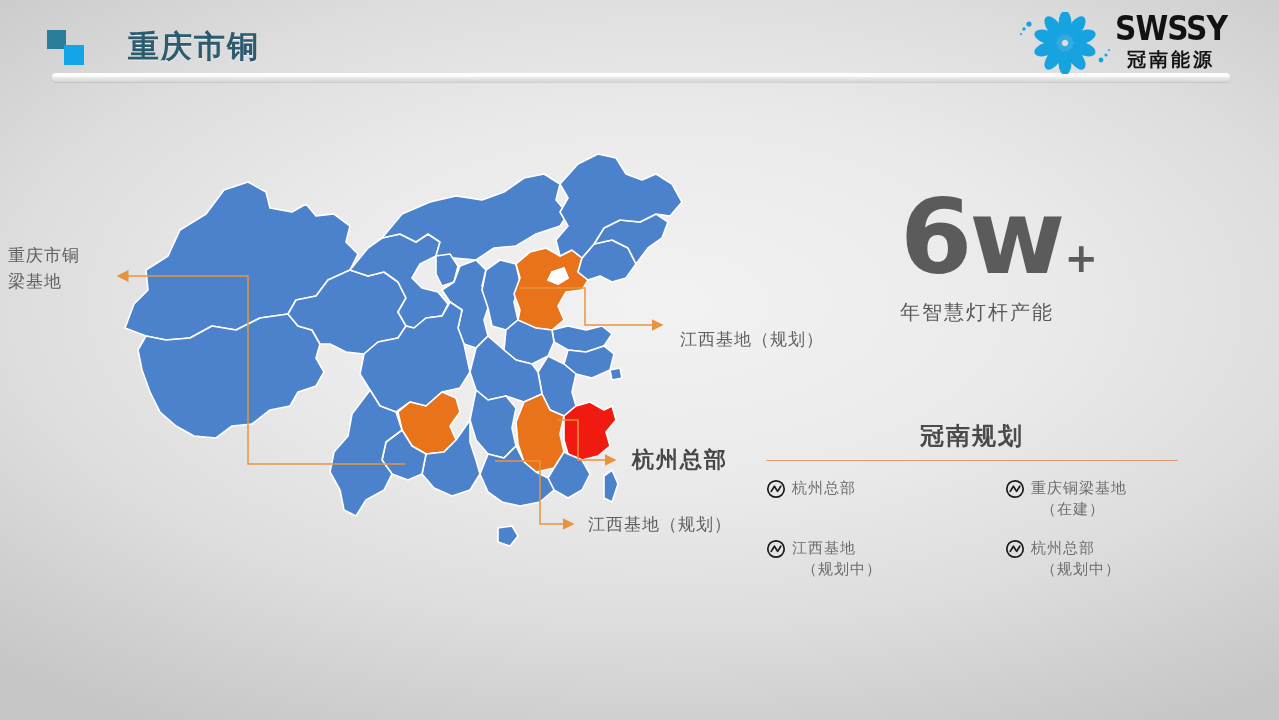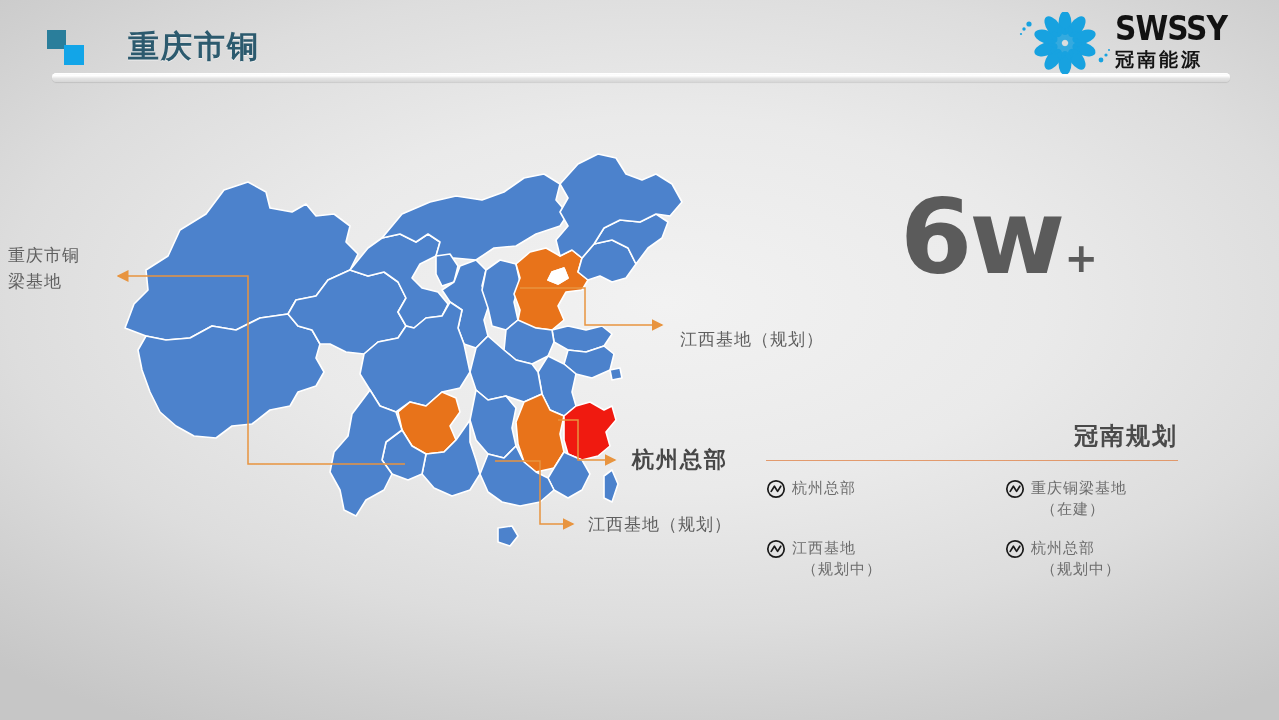--- a/index.html
+++ b/index.html
@@ -30,21 +30,21 @@
   #hdr-rule{
     position:absolute;left:52px;top:73px;width:1178px;height:9px;
     border-radius:5px;
     background:linear-gradient(to bottom,#f7f7f7 0%,#ffffff 30%,#e4e4e4 60%,#d6d6d6 100%);
     box-shadow:0 1px 1px rgba(0,0,0,.10), inset 0 1px 0 #fff;
   }
 
   
   #logo{position:absolute;right:10px;top:8px;width:250px;height:70px;}
   #logo-mark{position:absolute;left:0;top:4px;width:92px;height:62px;}
-  #logo-text{position:absolute;left:96px;top:4px;}
+  #logo-text{position:absolute;left:96px;top:4px;text-align:center;}
   #logo-word{
     font-family:"DejaVu Sans",sans-serif;
     font-size:33px;font-weight:bold;color:#121212;letter-spacing:-1px;
     line-height:34px;
     font-stretch:condensed;
   }
   #logo-cn{
     font-size:19px;font-weight:bold;color:#141414;letter-spacing:3px;
     line-height:26px;margin-top:1px;
   }
@@ -75,21 +75,21 @@
     font-size:40px;font-weight:bold;color:#5b5b5b;
     display:inline-block;vertical-align:bottom;margin-left:2px;margin-bottom:8px;
   }
   #stat-sub{
     margin-top:10px;font-size:20px;color:#5a5a5a;letter-spacing:2px;
   }
 
   
   #plan{position:absolute;left:766px;top:420px;width:412px;}
   #plan-title{
-    text-align:right;font-size:24px;font-weight:bold;color:#4a4a4a;letter-spacing:2px;
+    text-align:center;font-size:24px;font-weight:bold;color:#4a4a4a;letter-spacing:2px;
   }
   #plan-rule{margin-top:8px;height:1px;background:#e08c57;opacity:.85;}
   #plan-grid{
     margin-top:16px;display:grid;grid-template-columns:1fr 1fr;
     row-gap:18px;column-gap:10px;
   }
   .plan-item{display:flex;align-items:flex-start;gap:6px;}
   .plan-item.col2{padding-left:28px;}
   .plan-ico{flex:0 0 auto;margin-top:2px;}
   .plan-txt{font-size:15px;color:#6d6d6d;line-height:21px;letter-spacing:1px;}
@@ -281,20 +281,21 @@
     <div>梁基地</div>
   </div>
   <div class="map-label" id="lbl-xiongan">江西基地（规划）</div>
   <div class="map-label" id="lbl-hangzhou">杭州总部</div>
   <div class="map-label" id="lbl-jiangxi">江西基地（规划）</div>
 
   <div id="stat">
     <div>
       <span id="stat-num">6w</span><span id="stat-plus">+</span>
     </div>
+    <div id="stat-sub">年智慧灯杆产能</div>
   </div>
 
   <div id="plan">
     <div id="plan-title">冠南规划</div>
     <div id="plan-rule"></div>
     <div id="plan-grid">
 
       <div class="plan-item">
         <svg class="plan-ico" width="20" height="20" viewBox="0 0 20 20">
           <circle cx="10" cy="10" r="8.2" fill="none" stroke="#1a1a1a" stroke-width="1.7"></circle>

